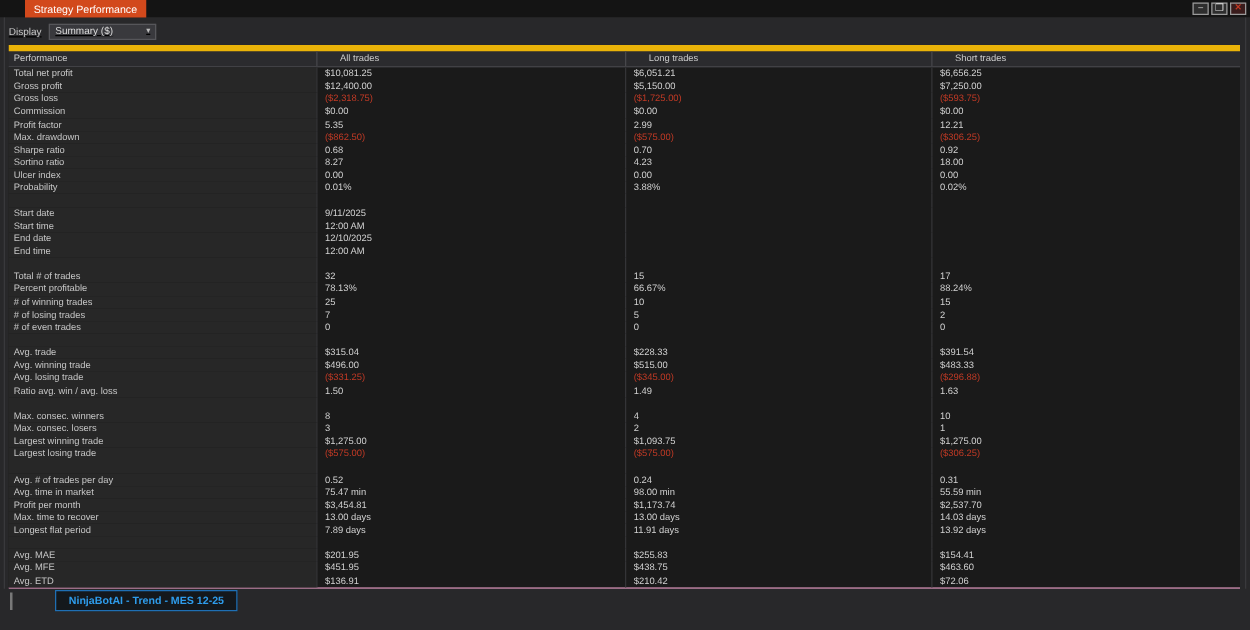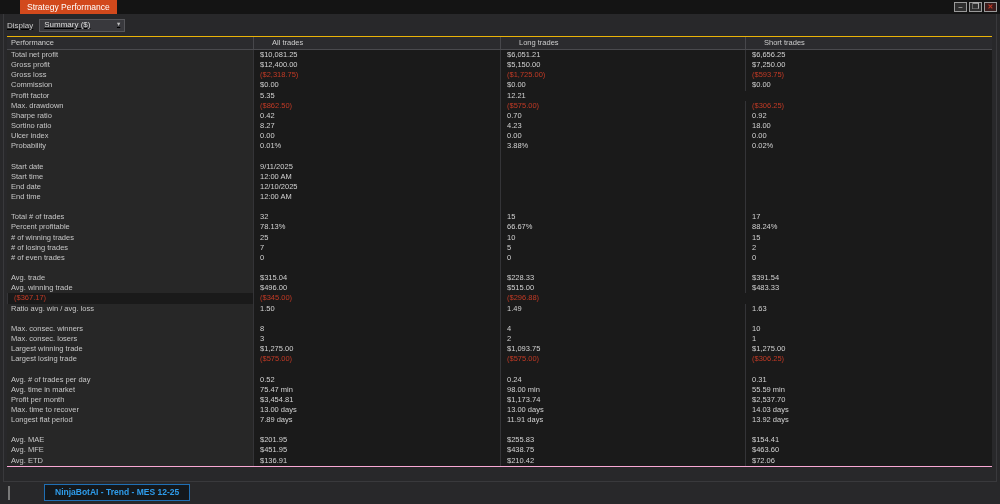--- a/index.html
+++ b/index.html
@@ -35,32 +35,32 @@
     width:86px;height:13px;background:#39393d;border:1px solid #56565a;
     display:flex;align-items:flex-start;font-size:8px;color:#dadada;
     padding:0 4px;box-sizing:border-box;cursor:default;
   }
   .dropdown .chev{margin-left:auto;font-size:6.5px;color:#bdbdbd;}
   
   .table{margin-left:7px;width:985px;}
   .t-head{
     display:grid;grid-template-columns:246px 247px 245px 247px;
     height:12px;line-height:12px;background:#2b2b2e;
-    border-top:1px solid #eab308;border-bottom:1px solid #4a4a4e;
+    border-top:5px solid #eab308;border-bottom:1px solid #4a4a4e;
   }
   .t-head .hc{font-size:7.5px;color:#cccccc;padding-left:4px;white-space:nowrap;overflow:hidden;}
   .t-head .hc + .hc{border-left:1px solid #47474b;padding-left:18px;}
   .t-body{background:#1a1a1a;border-bottom:1px solid #f9a8d4;}
   .t-row{display:grid;grid-template-columns:246px 247px 245px 247px;height:10.15px;line-height:10.3px;}
   .c{font-size:7.5px;overflow:hidden;white-space:nowrap;}
   .c.label{background:#272727;color:#c6c6c6;padding-left:4px;}
   .c.val{color:#d2d2d2;padding-left:6px;border-left:1px solid #343437;}
   .c.val.neg{color:var(--negative-red,#c23a25);}
   
-  .tabstrip{position:absolute;left:0;right:0;bottom:0;height:21px;background:#28282a;}
+  .tabstrip{position:absolute;left:0;right:0;bottom:12px;height:21px;background:#28282a;}
   .grip{position:absolute;left:8px;bottom:4px;width:2px;height:14px;background:#787878;}
   .tab{
     position:absolute;left:44px;bottom:3px;height:17px;line-height:15px;
     border:1px solid #1f6fb4;background:#14181c;
     color:var(--tab-blue,#2e9ceb);font-weight:bold;font-size:8.5px;
     padding:0 10px;box-sizing:border-box;white-space:nowrap;cursor:default;
   }
 </style>
 </head>
 <body>
@@ -119,31 +119,32 @@
       </div>
       <div class="t-row">
         <div class="c label">Commission</div>
         <div class="c val">$0.00</div>
         <div class="c val">$0.00</div>
         <div class="c val">$0.00</div>
       </div>
       <div class="t-row">
         <div class="c label">Profit factor</div>
         <div class="c val">5.35</div>
+        <div class="c val">2.99</div>
         <div class="c val">12.21</div>
       </div>
       <div class="t-row">
         <div class="c label">Max. drawdown</div>
         <div class="c val neg">($862.50)</div>
         <div class="c val neg">($575.00)</div>
         <div class="c val neg">($306.25)</div>
       </div>
       <div class="t-row">
         <div class="c label">Sharpe ratio</div>
-        <div class="c val">0.42</div>
+        <div class="c val">0.68</div>
         <div class="c val">0.70</div>
         <div class="c val">0.92</div>
       </div>
       <div class="t-row">
         <div class="c label">Sortino ratio</div>
         <div class="c val">8.27</div>
         <div class="c val">4.23</div>
         <div class="c val">18.00</div>
       </div>
       <div class="t-row">
@@ -236,21 +237,22 @@
         <div class="c val">$228.33</div>
         <div class="c val">$391.54</div>
       </div>
       <div class="t-row">
         <div class="c label">Avg. winning trade</div>
         <div class="c val">$496.00</div>
         <div class="c val">$515.00</div>
         <div class="c val">$483.33</div>
       </div>
       <div class="t-row">
-        <div class="c val neg">($367.17)</div>
+        <div class="c label">Avg. losing trade</div>
+        <div class="c val neg">($331.25)</div>
         <div class="c val neg">($345.00)</div>
         <div class="c val neg">($296.88)</div>
       </div>
       <div class="t-row">
         <div class="c label">Ratio avg. win / avg. loss</div>
         <div class="c val">1.50</div>
         <div class="c val">1.49</div>
         <div class="c val">1.63</div>
       </div>
       <div class="t-row gap">

